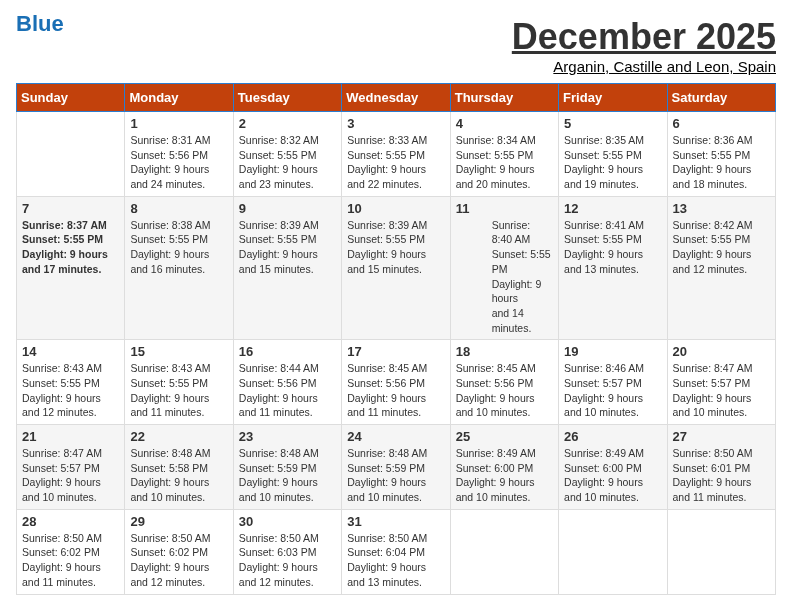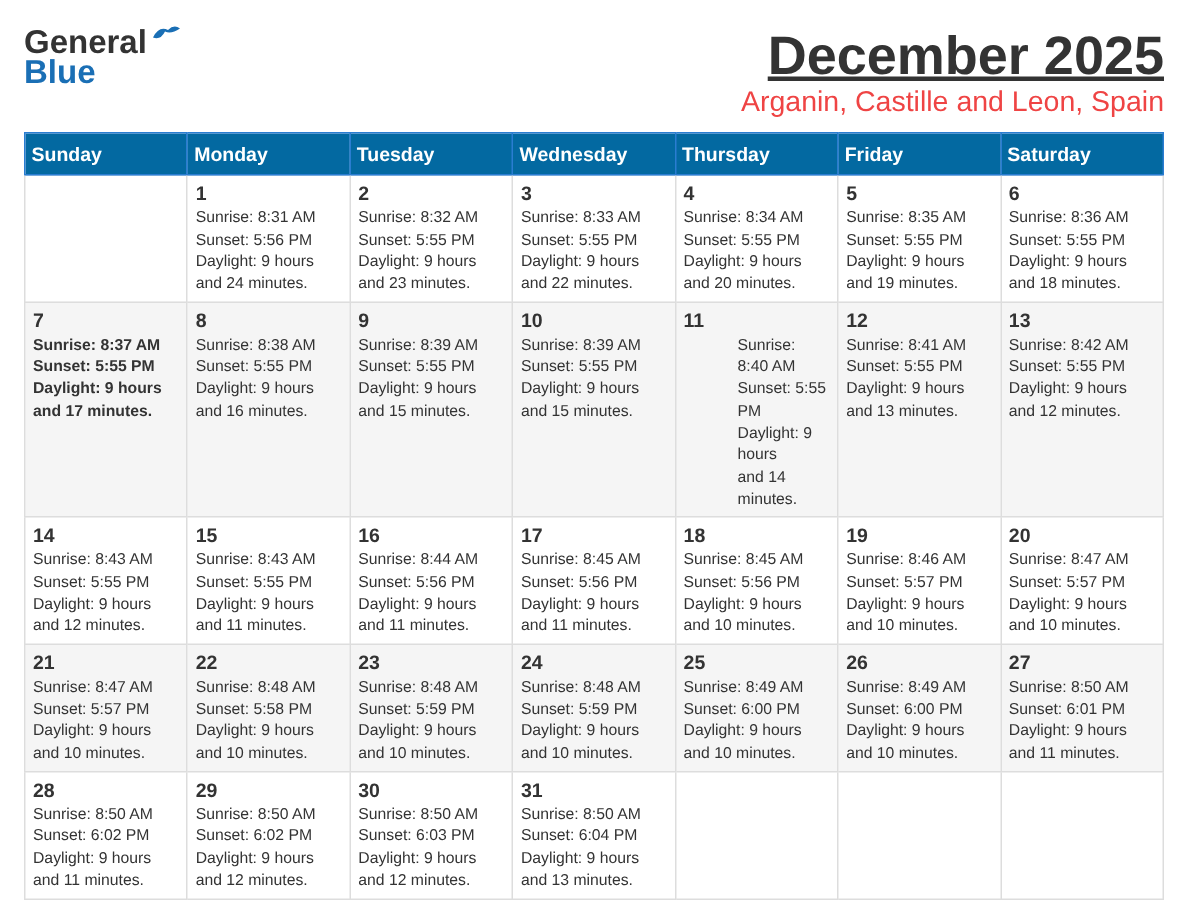--- a/index.html
+++ b/index.html
@@ -30,30 +30,31 @@
     .title-block {
       text-align: right;
     }
     .month-title {
       font-size: 36px;
       font-weight: bold;
       color: #333;
       text-decoration: underline;
     }
     .location {
-      font-size: 19px;
-      color: #ef4444;
+      font-size: 15px;
+      color: #000000;
+      text-decoration: underline;
     }
     .calendar {
       width: 100%;
       border-collapse: collapse;
       border: 1px solid #ccc;
     }
     .calendar th {
-      background: #0369a1;
+      background: #c2410c;
       color: #fff;
       font-size: 13px;
       font-weight: bold;
       padding: 6px 4px;
       text-align: left;
       border: 1px solid #2a7dd1;
     }
     .calendar td {
       vertical-align: top;
       padding: 4px 5px;
@@ -80,28 +81,20 @@
     }
     .empty-cell {
       background: #f9f9f9;
     }
   </style>
 </head>
 <body>
 
 <div class="header">
   <div class="logo">
-    <div style="display:flex; align-items:center;">
-      <span class="logo-text">
-        <span>General</span>
-      </span>
-      <svg width="22" height="18" viewBox="0 0 22 18" style="margin-left:2px; margin-top:-8px;">
-        <path d="M2 10 Q6 2 12 5 Q16 1 20 4 Q14 8 10 6 Q7 12 2 10Z" fill="#1a6fb5"></path>
-      </svg>
-    </div>
     <div style="margin-top:-4px;">
       <span class="logo-text" style="color:#1a6fb5; font-size:22px; font-weight:bold;">Blue</span>
     </div>
   </div>
   <div class="title-block">
     <div class="month-title">December 2025</div>
     <div class="location">Arganin, Castille and Leon, Spain</div>
   </div>
 </div>
 

